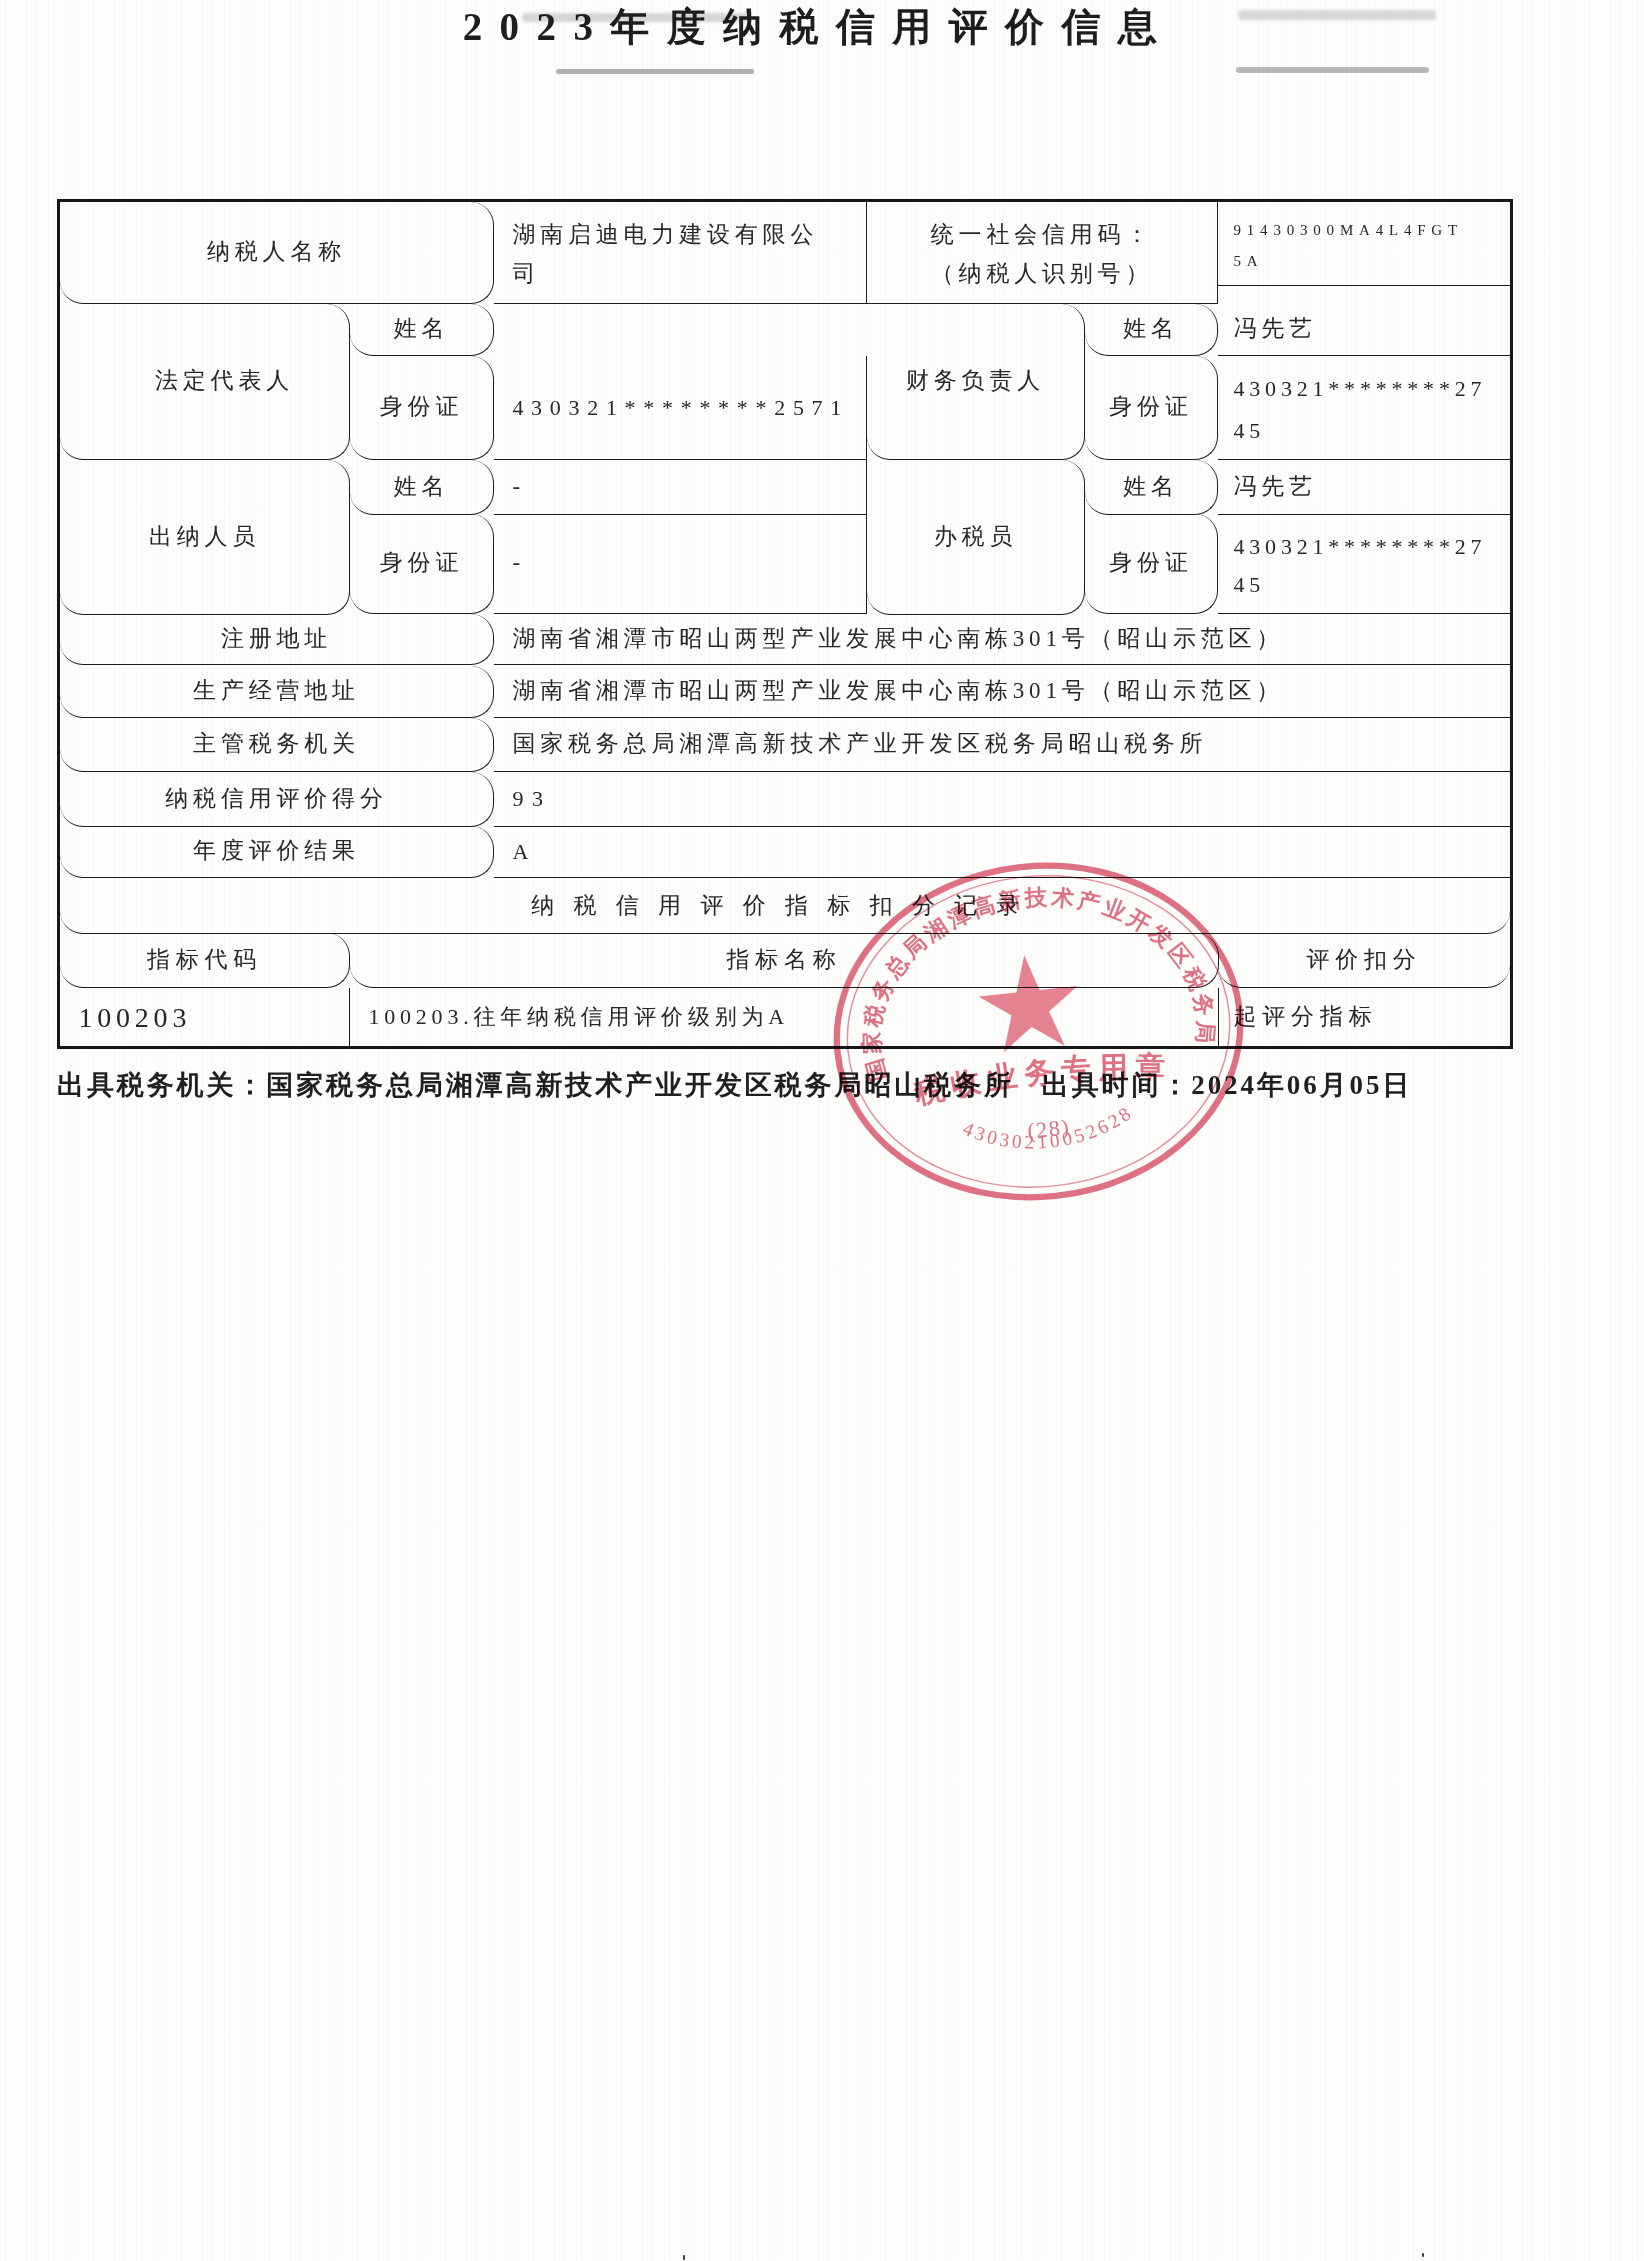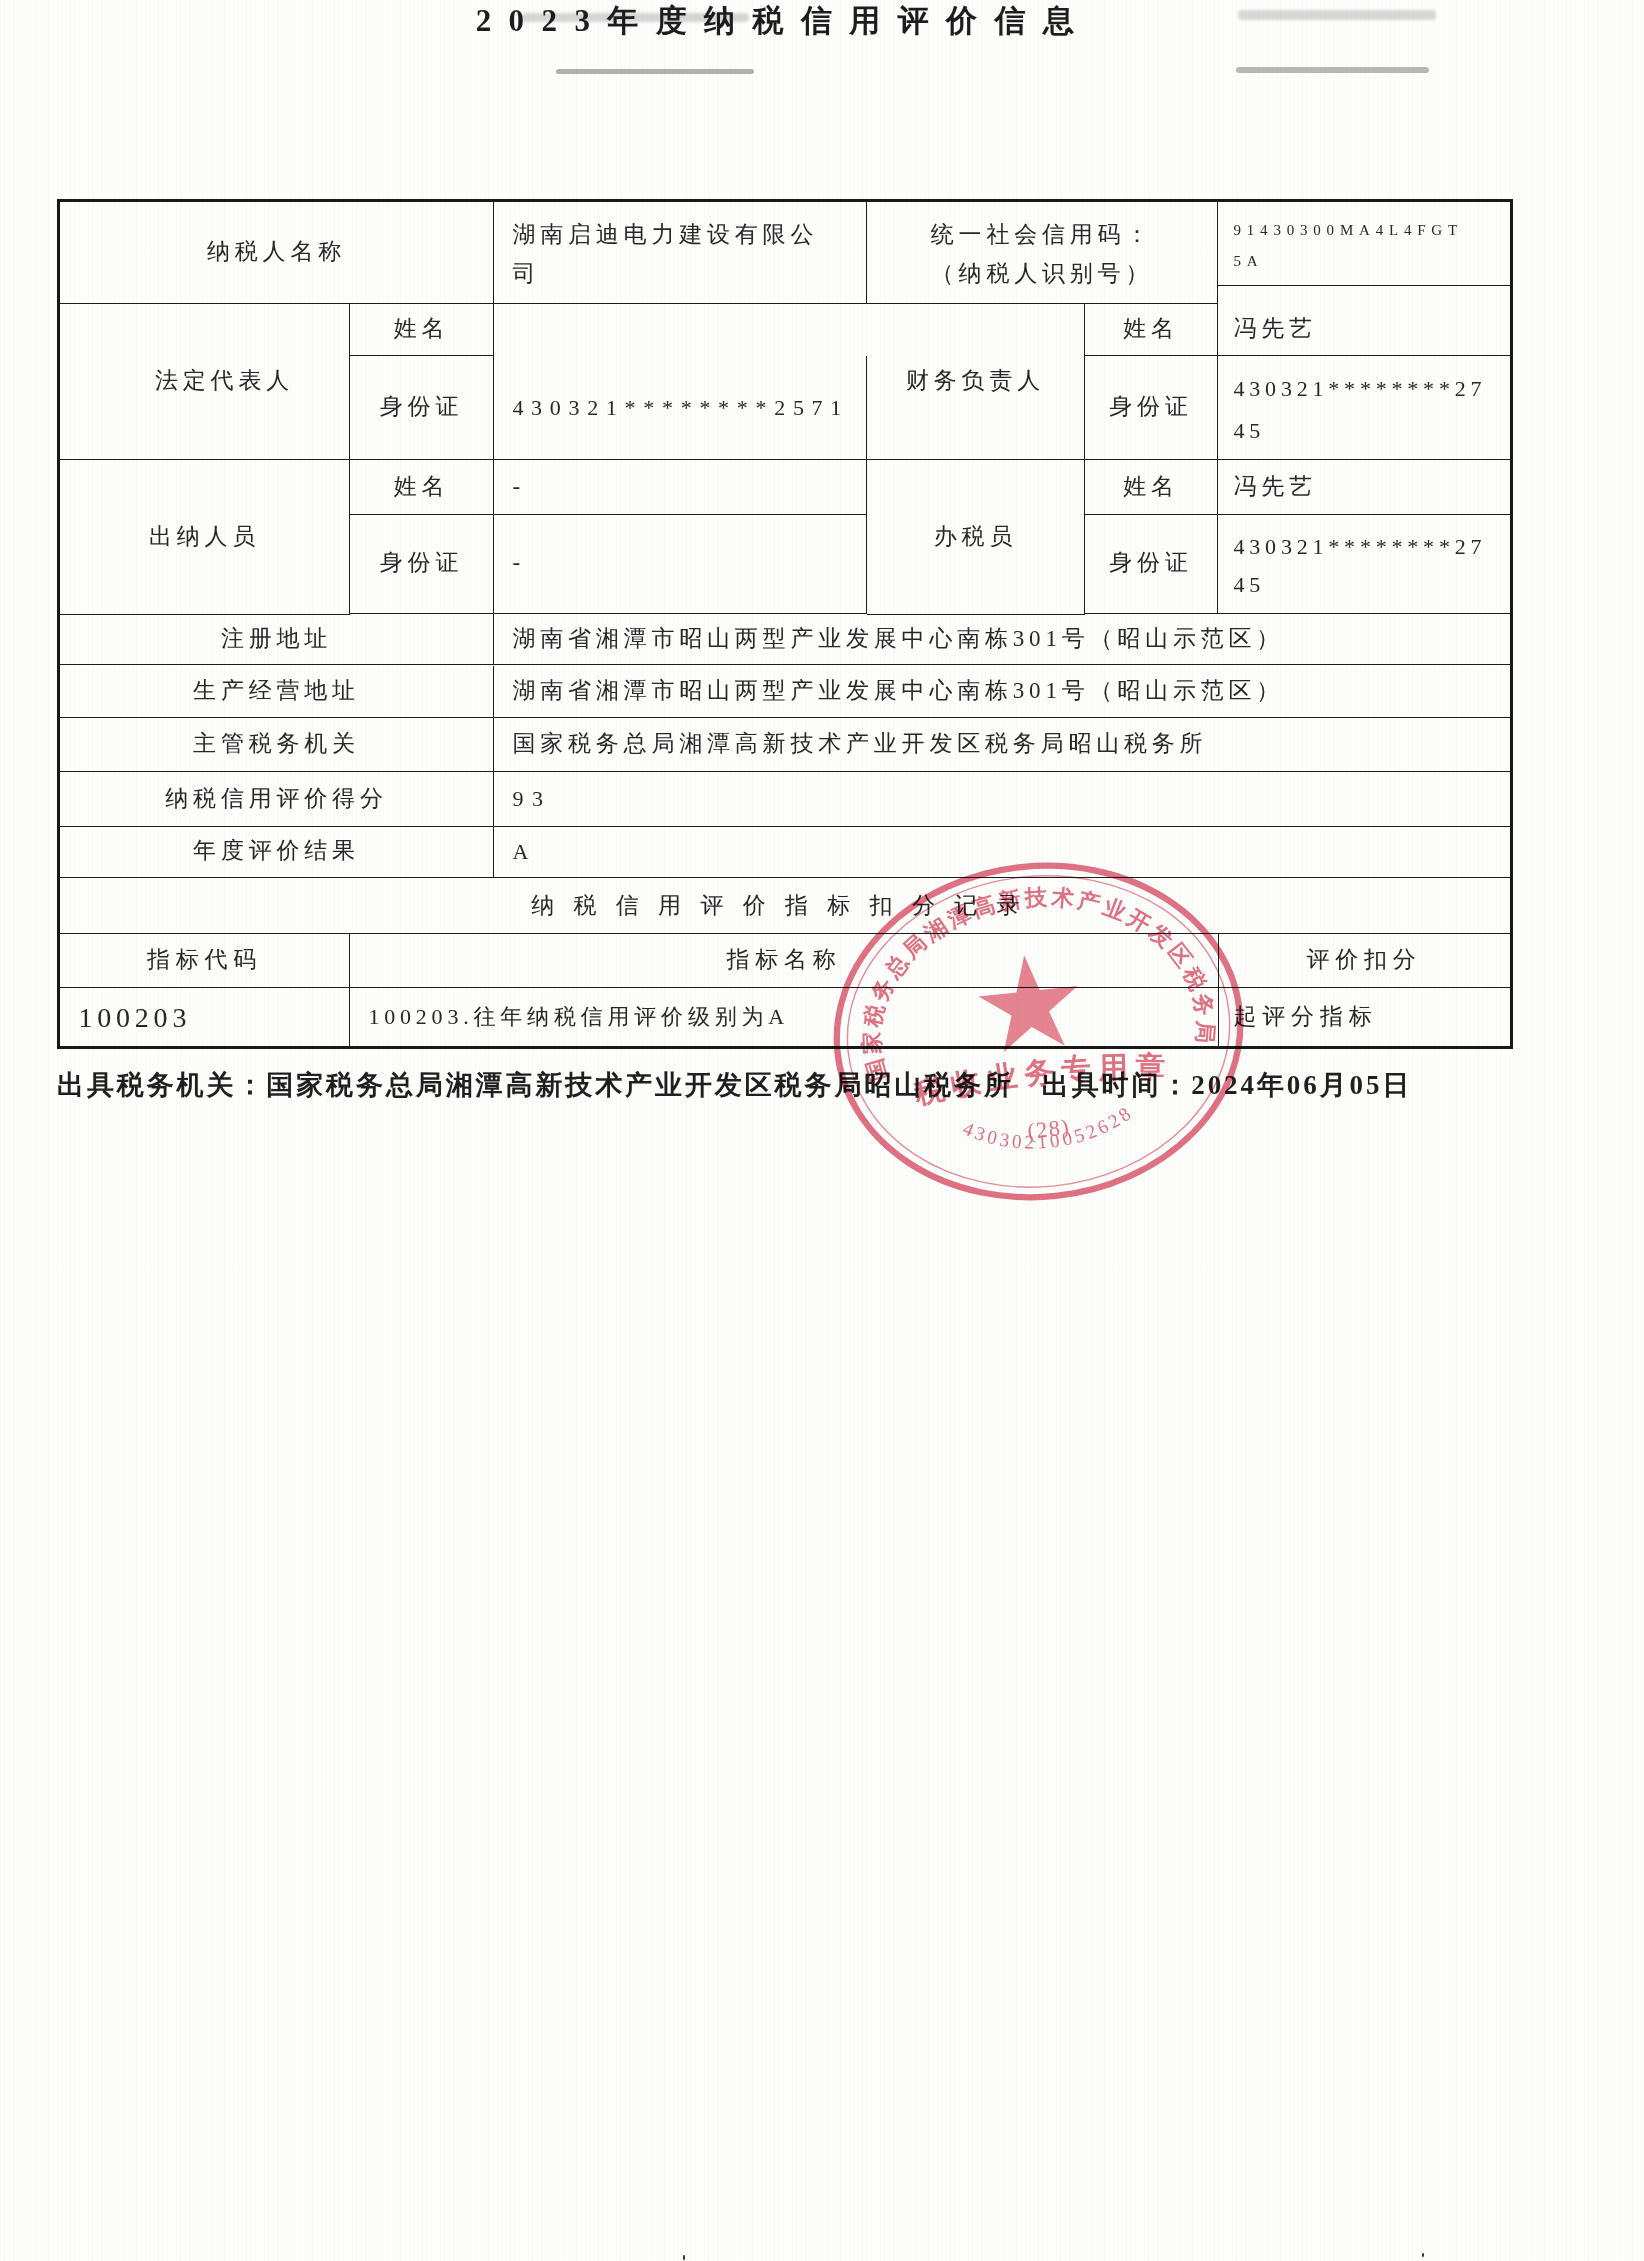--- a/index.html
+++ b/index.html
@@ -9,41 +9,42 @@
     margin:0 auto;
     background:#fdfdfc;
     background-image:repeating-linear-gradient(90deg, rgba(130,130,128,0.035) 0px, rgba(130,130,128,0.0) 1.5px, rgba(130,130,128,0.0) 4.4px);
     font-family:"Liberation Serif","DejaVu Serif",serif;
     color:#262626;
     overflow:hidden;
   }
   .title{
     position:absolute;left:0;top:296;width:1567px;
     text-align:center;
-    font-size:31px;font-weight:700;letter-spacing:17.4px;
+    font-size:39px;font-weight:700;letter-spacing:17.4px;
     color:#1d1d1d;
     white-space:nowrap;
+    padding-left:35px;
   }
   .tbl{
     position:absolute;left:57px;top:199px;
     width:1450px;height:844px;
     border:3.4px solid #181818;
     box-sizing:content-box;
   }
   .cell{
     position:absolute;box-sizing:border-box;
     border-right:1.9px solid #1c1c1c;border-bottom:1.9px solid #1c1c1c;
     display:flex;align-items:center;
     font-size:23px;color:#272727;
     line-height:1.25;
     overflow:hidden;
   }
   .cell.nr{border-right:none;}
   .cell.nb{border-bottom:none;}
-  .cen{justify-content:center;text-align:right;}
+  .cen{justify-content:center;text-align:right;border-radius:23px;}
   .lft{justify-content:flex-start;padding-left:18.4px;}
   .lft2{justify-content:flex-start;padding-left:15.5px;}
   .two{flex-direction:column;align-items:flex-start;justify-content:space-between;padding-top:19.3px;padding-bottom:14.5px;}
   .two.cenx{align-items:center;padding-left:0;}
   .ls-lab{letter-spacing:4.8px;}
   .ls-val{letter-spacing:4.8px;}
   .ls-id{letter-spacing:7.7px;}
   .ls-idw{letter-spacing:4.8px;}
   .ls-code{letter-spacing:5.8px;}
   .ls-addr{letter-spacing:4.8px;}

